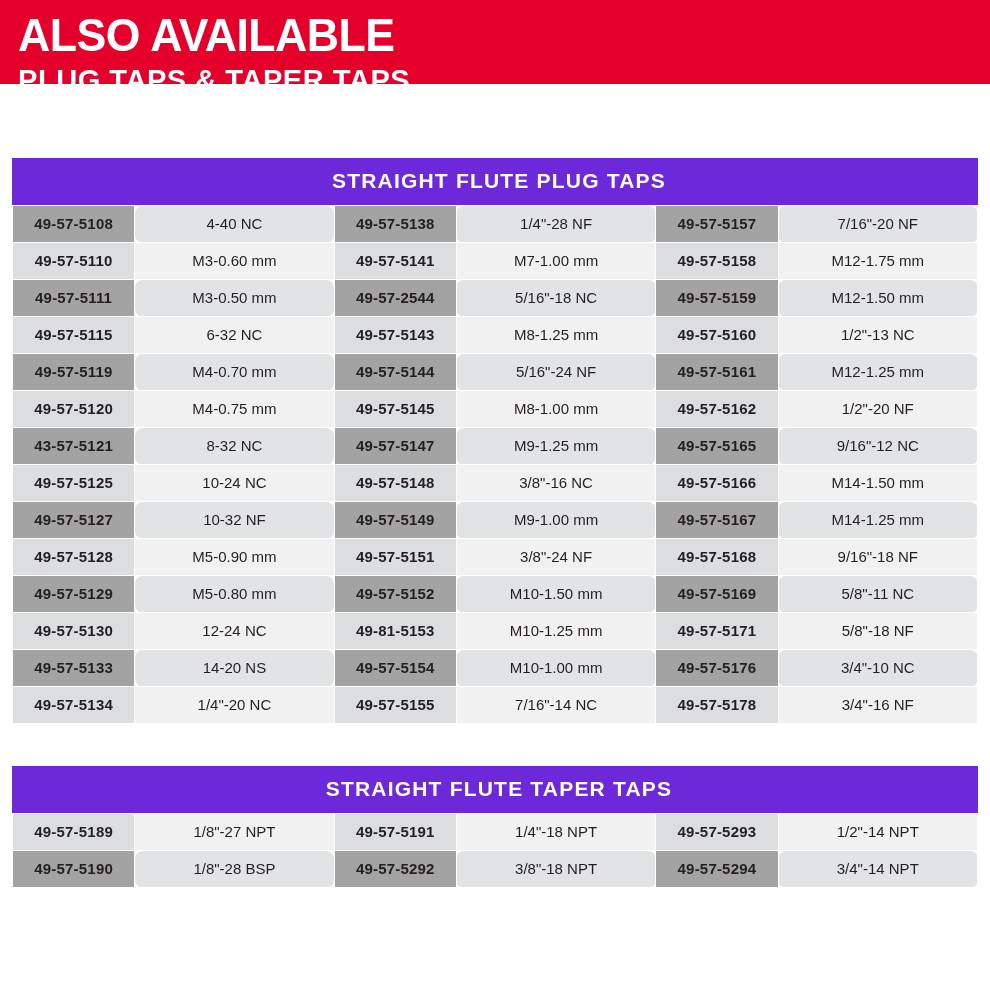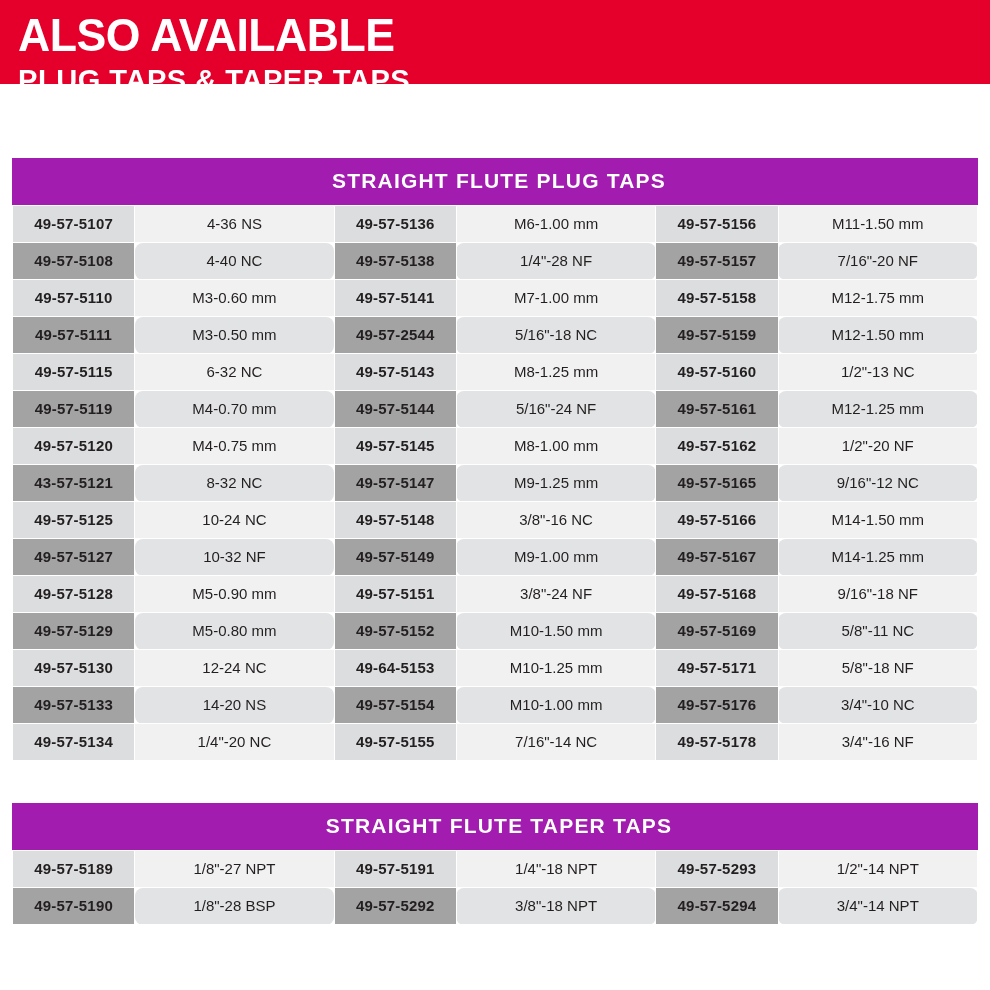--- a/index.html
+++ b/index.html
@@ -57,21 +57,21 @@
   }
   .spacer-top { height: 74px; }
   .spacer-mid { height: 42px; }
 
   table.taps {
     border-collapse: collapse;
     width: 966px;
     table-layout: fixed;
   }
   table.taps caption {
-    background: #a21caf;
+    background: #6d28d9;
     color: #ffffff;
     font-size: 21px;
     font-weight: bold;
     letter-spacing: 1.2px;
     padding: 11px 0 12px 8px;
     caption-side: top;
   }
   table.taps td {
     font-size: 15px;
     padding: 8px 0;
@@ -105,28 +105,20 @@
     <div class="banner-title">ALSO AVAILABLE</div>
     <div class="banner-subtitle">PLUG TAPS &amp; TAPER TAPS</div>
   </div>
 
   <div class="spacer-top"></div>
 
   <div class="table-wrap">
     <table class="taps">
       <caption>STRAIGHT FLUTE PLUG TAPS</caption>
       <tbody id="plug-body">
-          <tr class="light">
-            <td class="sku">49-57-5107</td>
-            <td class="desc">4-36 NS</td>
-            <td class="sku">49-57-5136</td>
-            <td class="desc">M6-1.00 mm</td>
-            <td class="sku">49-57-5156</td>
-            <td class="desc">M11-1.50 mm</td>
-          </tr>
           <tr class="dark">
             <td class="sku">49-57-5108</td>
             <td class="desc">4-40 NC</td>
             <td class="sku">49-57-5138</td>
             <td class="desc">1/4"-28 NF</td>
             <td class="sku">49-57-5157</td>
             <td class="desc">7/16"-20 NF</td>
           </tr>
           <tr class="light">
             <td class="sku">49-57-5110</td>
@@ -204,21 +196,21 @@
             <td class="sku">49-57-5129</td>
             <td class="desc">M5-0.80 mm</td>
             <td class="sku">49-57-5152</td>
             <td class="desc">M10-1.50 mm</td>
             <td class="sku">49-57-5169</td>
             <td class="desc">5/8"-11 NC</td>
           </tr>
           <tr class="light">
             <td class="sku">49-57-5130</td>
             <td class="desc">12-24 NC</td>
-            <td class="sku">49-64-5153</td>
+            <td class="sku">49-81-5153</td>
             <td class="desc">M10-1.25 mm</td>
             <td class="sku">49-57-5171</td>
             <td class="desc">5/8"-18 NF</td>
           </tr>
           <tr class="dark">
             <td class="sku">49-57-5133</td>
             <td class="desc">14-20 NS</td>
             <td class="sku">49-57-5154</td>
             <td class="desc">M10-1.00 mm</td>
             <td class="sku">49-57-5176</td>

